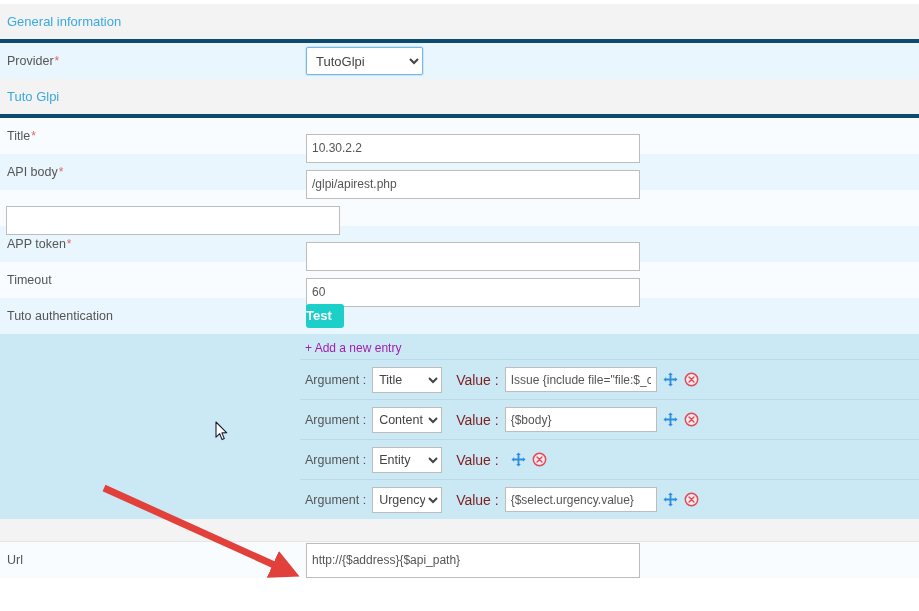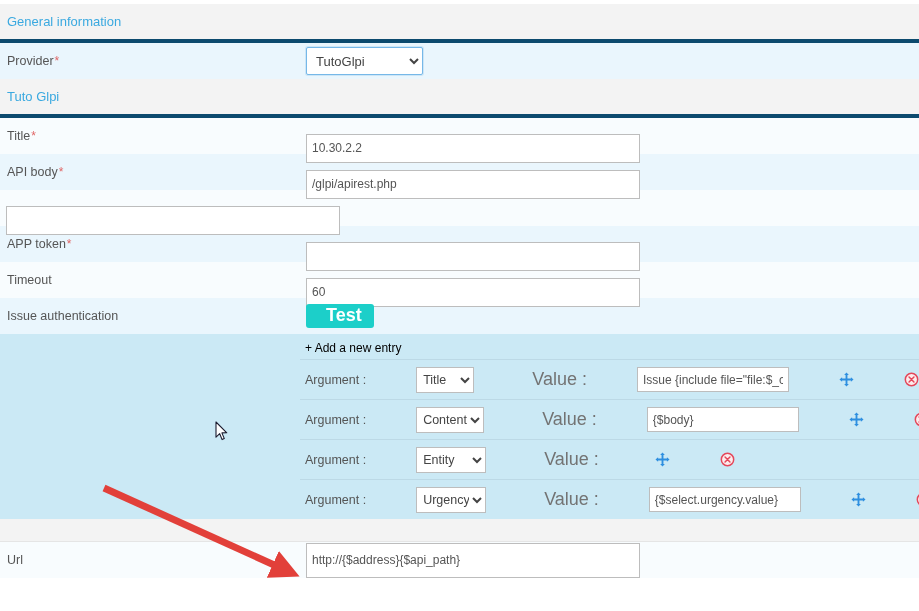--- a/index.html
+++ b/index.html
@@ -90,25 +90,25 @@
     padding-left: 5px;
     outline: none;
     box-shadow: 0 0 0 1px rgba(118,184,232,0.25);
   }
 
   
   .btn-test {
     display: inline-block;
     background: #1ccfc9;
     color: #ffffff;
-    font-size: 18px;
+    font-size: 13px;
     font-weight: bold;
     border: none;
     border-radius: 3px;
-    padding: 5px 12px 6px 20px;
+    padding: 5px 12px 6px 0;
     height: 24px;
     line-height: 13px;
     box-sizing: border-box;
     cursor: pointer;
     font-family: "Liberation Sans", sans-serif;
   }
 
   
   .args-panel {
     background: #cbe9f5;
@@ -116,53 +116,52 @@
     box-sizing: border-box;
     padding: 0;
     position: relative;
   }
   .args-inner {
     margin-left: 300px;
     width: 619px;
     padding-top: 5px;
   }
   .add-entry {
-    color: #000000;
+    color: #a21caf;
     font-size: 12px;
     padding: 2px 0 4px 5px;
   }
   .arg-row {
     display: flex;
     align-items: center;
     height: 39px;
     border-top: 1px solid #bcd9e6;
     padding-left: 5px;
-    gap: 44px;
   }
   .arg-row:first-of-type { border-top: 1px solid #bcd9e6; }
   .arg-label {
     font-size: 12.5px;
     color: #555555;
     white-space: nowrap;
     margin-right: 6px;
   }
   select.arg-select {
     font-family: "Liberation Sans", sans-serif;
     font-size: 12.5px;
     color: #444;
     width: 70px;
     height: 26px;
     border: 1px solid #bdbdbd;
     background: #ffffff;
     padding-left: 2px;
     outline: none;
   }
   .val-label {
-    font-size: 18px;
-    color: #737373;
+    font-size: 14px;
+    color: #7f1d1d;
     margin-left: 14px;
     margin-right: 6px;
     white-space: nowrap;
   }
   .inp-val {
     width: 152px;
     height: 25px;
     font-size: 11.5px;
   }
   .icon-move, .icon-del {
@@ -266,21 +265,21 @@
     <div class="label">
       <span>Timeout</span>
     </div>
     <div class="control">
       <input type="text" class="inp-wide" value="60" style="">
     </div>
   </div>
 
   <div class="row field alt-b">
     <div class="label">
-      <span>Issue authentication</span>
+      <span>Tuto authentication</span>
     </div>
     <div class="control">
       <button class="btn-test">Test</button>
     </div>
   </div>
 
   <div class="args-panel">
     <div class="args-inner">
       <div class="add-entry">+ Add a new entry</div>
 

